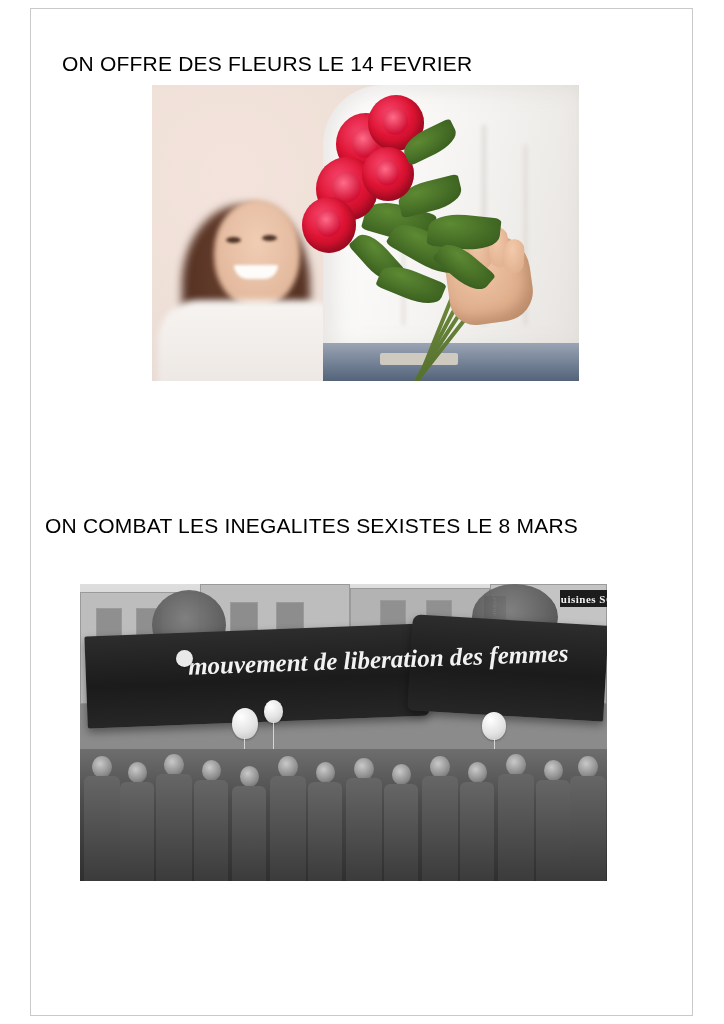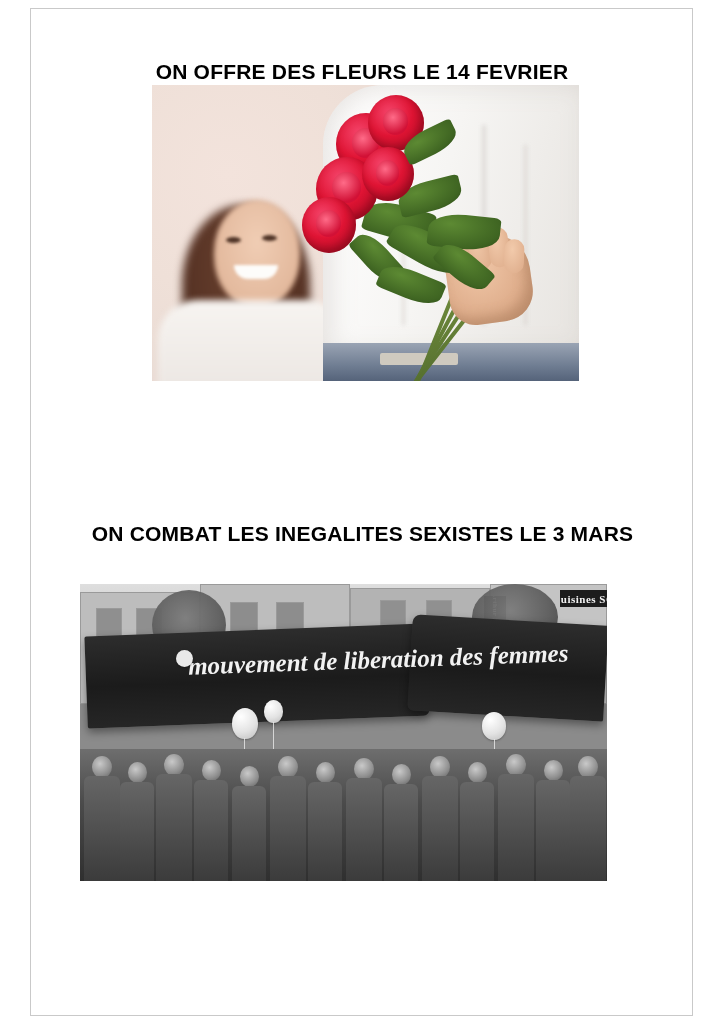--- a/index.html
+++ b/index.html
@@ -33,27 +33,27 @@
     box-sizing: border-box;
     pointer-events: none;
   }
 
   .content {
     position: relative;
     padding: 0;
   }
 
   .heading {
-    text-align: center;
-    font-weight: bold;
+    text-align: left;
+    font-weight: normal;
     font-size: 21px;
     letter-spacing: 0.2px;
     color: #000000;
     line-height: 1.32;
-    margin: 12px auto;
+    margin: 4px auto;
     width: 600px;
   }
 
   #heading-one {
     position: absolute;
     left: 62px;
     top: 46px;
     width: 600px;
   }
 
@@ -379,21 +379,21 @@
           <div class="rose-inner"></div>
         </div>
       <div class="rose" style="left:150px; top:112px; width:54px; height:56px;">
           <div class="rose-inner"></div>
         </div>
 
       <div class="leaf" style="left:250px; top:44px; width:56px; height:26px; transform:rotate(-26deg);"></div>
       <div class="leaf" style="left:226px; top:186px; width:66px; height:28px; transform:rotate(22deg);"></div>
     </div>
 
-    <h1 class="heading" id="heading-two">ON COMBAT LES INEGALITES SEXISTES LE 3 MARS</h1>
+    <h1 class="heading" id="heading-two">ON COMBAT LES INEGALITES SEXISTES LE 8 MARS</h1>
 
     <div class="figure" id="figure-demo">
       <div class="demo-sky"></div>
 
       <div class="building" style="left:0;   top:8px;  width:120px; height:112px;"></div>
       <div class="building" style="left:120px; top:0;  width:150px; height:120px;"></div>
       <div class="building" style="left:270px; top:4px; width:140px; height:116px; background:#b3b3b3;"></div>
       <div class="building" style="left:410px; top:0;  width:117px; height:120px; background:#c4c4c4;"></div>
 
       <div class="building" style="left:16px;  top:24px; width:26px; height:34px; background:#8f8f8f;"></div>

